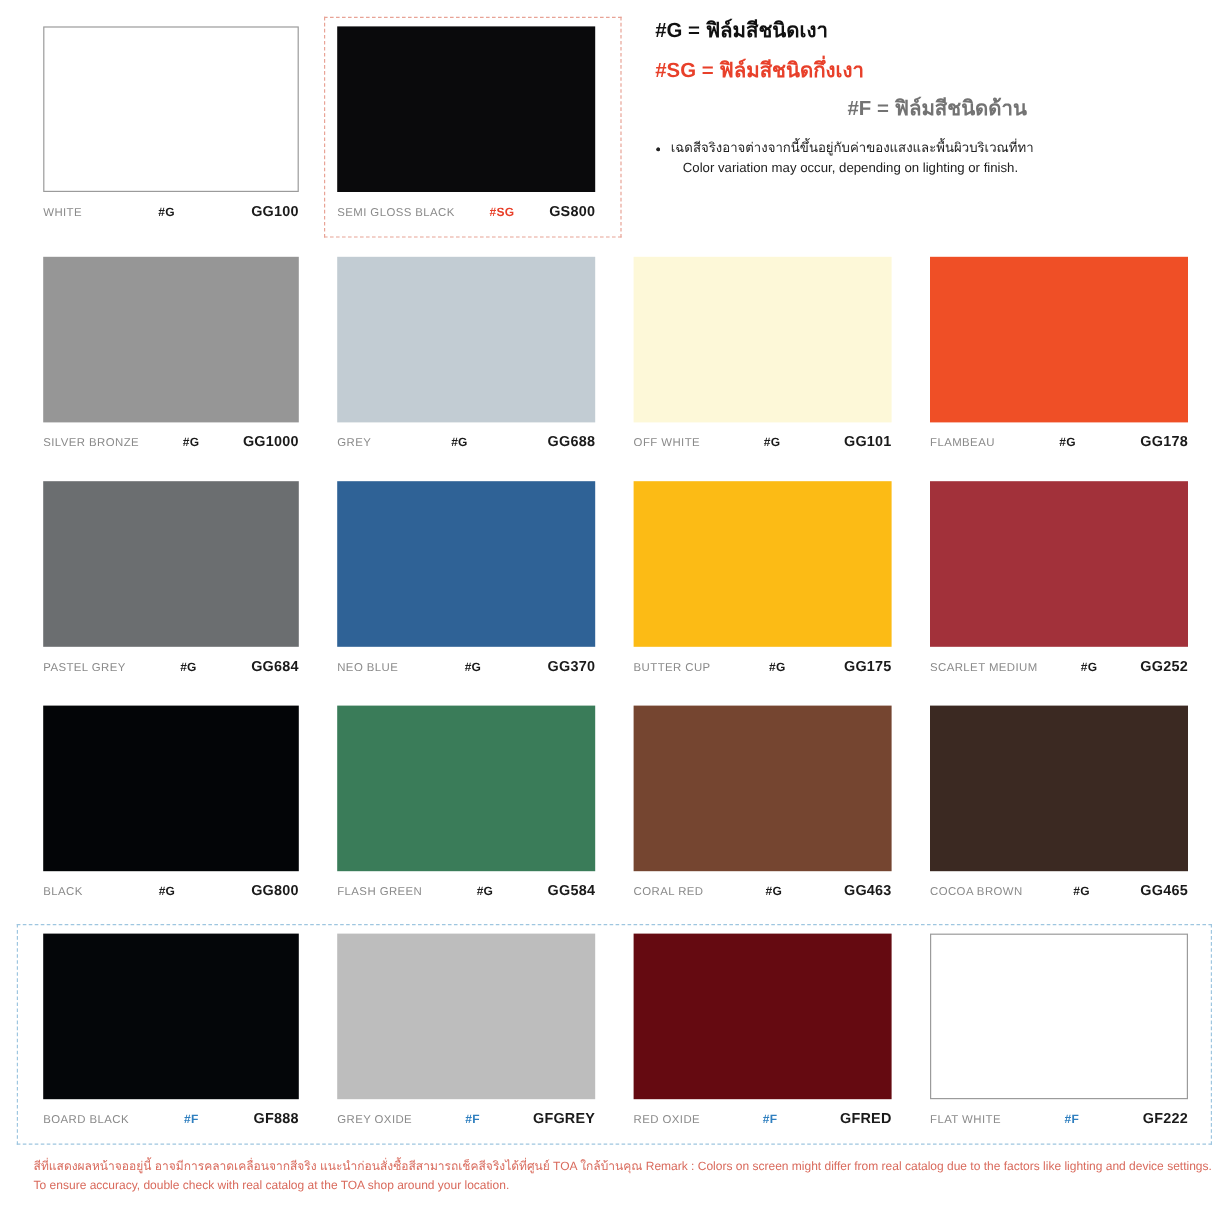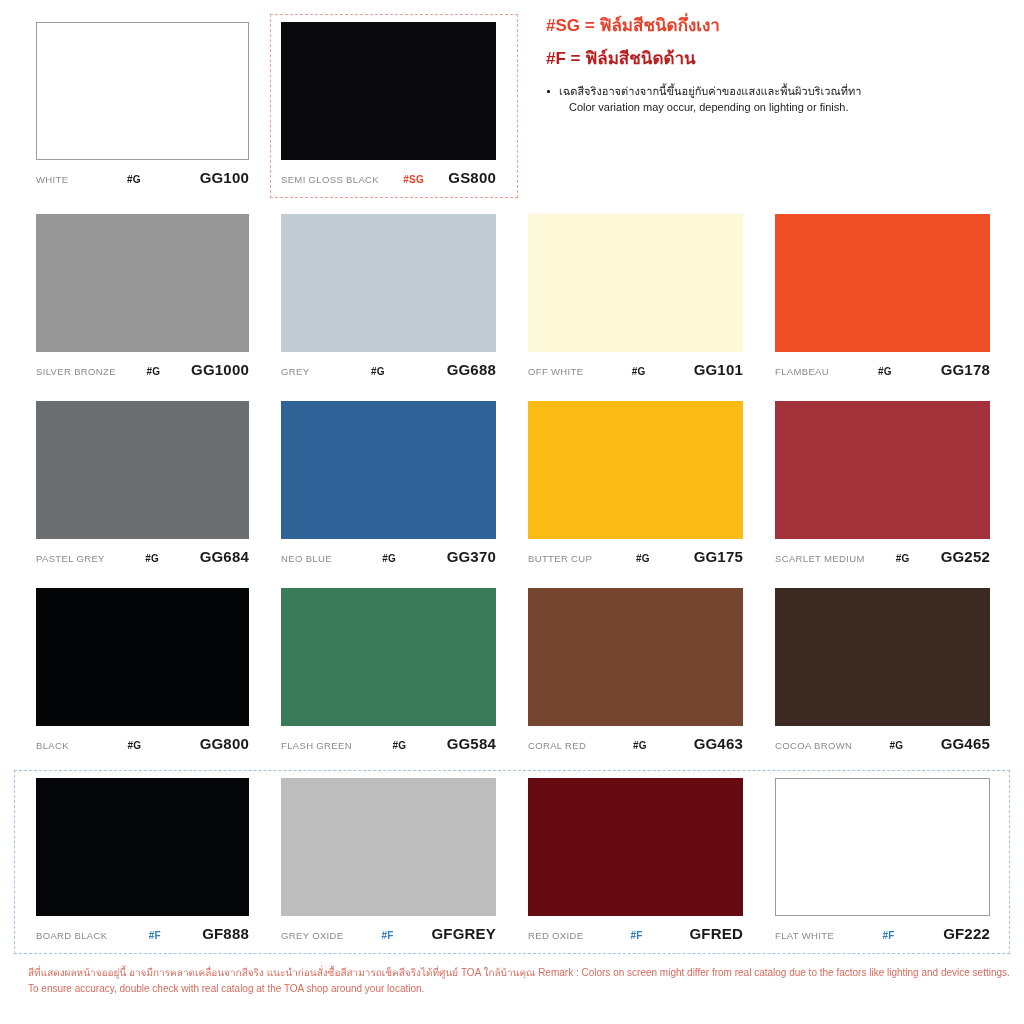--- a/index.html
+++ b/index.html
@@ -56,21 +56,21 @@
     font-size: 10px;
     font-weight: bold;
     color: #1a1a1a;
     letter-spacing: .2px;
     flex: 1 1 auto;
     text-align: center;
   }
   .cfin.sg { color: #e8402a; }
   .cfin.f  { color: #2f7fbf; }
   .ccode {
-    font-size: 15px;
+    font-size: 12px;
     font-weight: bold;
     color: #1a1a1a;
     letter-spacing: .2px;
     white-space: nowrap;
     flex: 0 0 auto;
   }
 
   
   .dash-red {
     position: absolute;
@@ -91,21 +91,21 @@
   }
   .leg-line {
     font-size: 17px;
     font-weight: bold;
     margin-bottom: 13px;
     line-height: 1.15;
     white-space: nowrap;
   }
   .leg-g  { color: #111111; }
   .leg-sg { color: #e8402a; }
-  .leg-f  { color: #b91c1c; }
+  .leg-f  { color: #737373; text-align: center; }
 
   .notes { margin-top: 16px; }
   .note {
     position: relative;
     padding-left: 13px;
     font-size: 11px;
     color: #222222;
     line-height: 1.45;
     margin-bottom: 2px;
   }
@@ -289,20 +289,21 @@
           <div class="meta">
             <span class="cname">FLAT WHITE</span>
             <span class="cfin f">#F</span>
             <span class="ccode">GF222</span>
           </div>
         </div>
       </div>
     </div>
 
   <div id="legend">
+    <div class="leg-line leg-g">#G = ฟิล์มสีชนิดเงา</div>
     <div class="leg-line leg-sg">#SG = ฟิล์มสีชนิดกึ่งเงา</div>
     <div class="leg-line leg-f">#F = ฟิล์มสีชนิดด้าน</div>
 
     <div class="notes">
       <div class="note">
         <span class="dot"></span>
       </div>
       <div class="note">
         <span class="dot"></span>
         <span>เฉดสีจริงอาจต่างจากนี้ขึ้นอยู่กับค่าของแสงและพื้นผิวบริเวณที่ทา</span>

